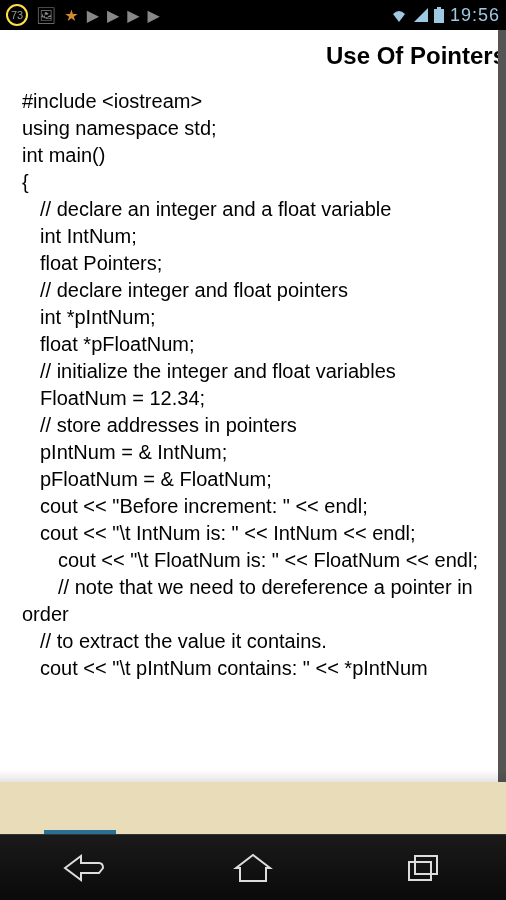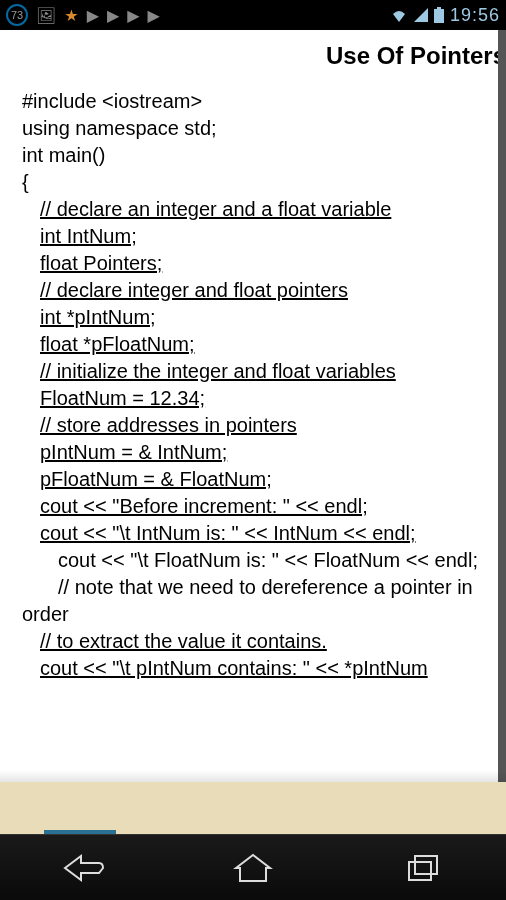--- a/index.html
+++ b/index.html
@@ -20,21 +20,21 @@
       padding: 0 6px;
       color: #ccc;
       font-size: 14px;
     }
     .status-left {
       display: flex;
       align-items: center;
       gap: 8px;
     }
     .badge-count {
-      border: 2px solid #0369a1;
+      border: 2px solid #fde047;
       border-radius: 50%;
       width: 22px;
       height: 22px;
       display: flex;
       align-items: center;
       justify-content: center;
       font-size: 11px;
       color: #999;
     }
     .status-right {
@@ -70,21 +70,21 @@
     }
     .code-block {
       padding: 0 22px;
       font-size: 20px;
       line-height: 1.35;
       color: #000;
       font-family: Arial, Helvetica, sans-serif;
     }
     .code-line { white-space: pre-wrap; word-wrap: break-word; }
     .l0 { padding-left: 0; }
-    .l1 { padding-left: 18px; text-decoration: underline; }
+    .l1 { padding-left: 18px; }
     .l2 { padding-left: 0; text-indent: 36px; }
     .ad-band {
       position: absolute;
       bottom: 66px;
       left: 0;
       width: 506px;
       height: 52px;
       background: #e8ddb8;
     }
     .ad-shadow {

